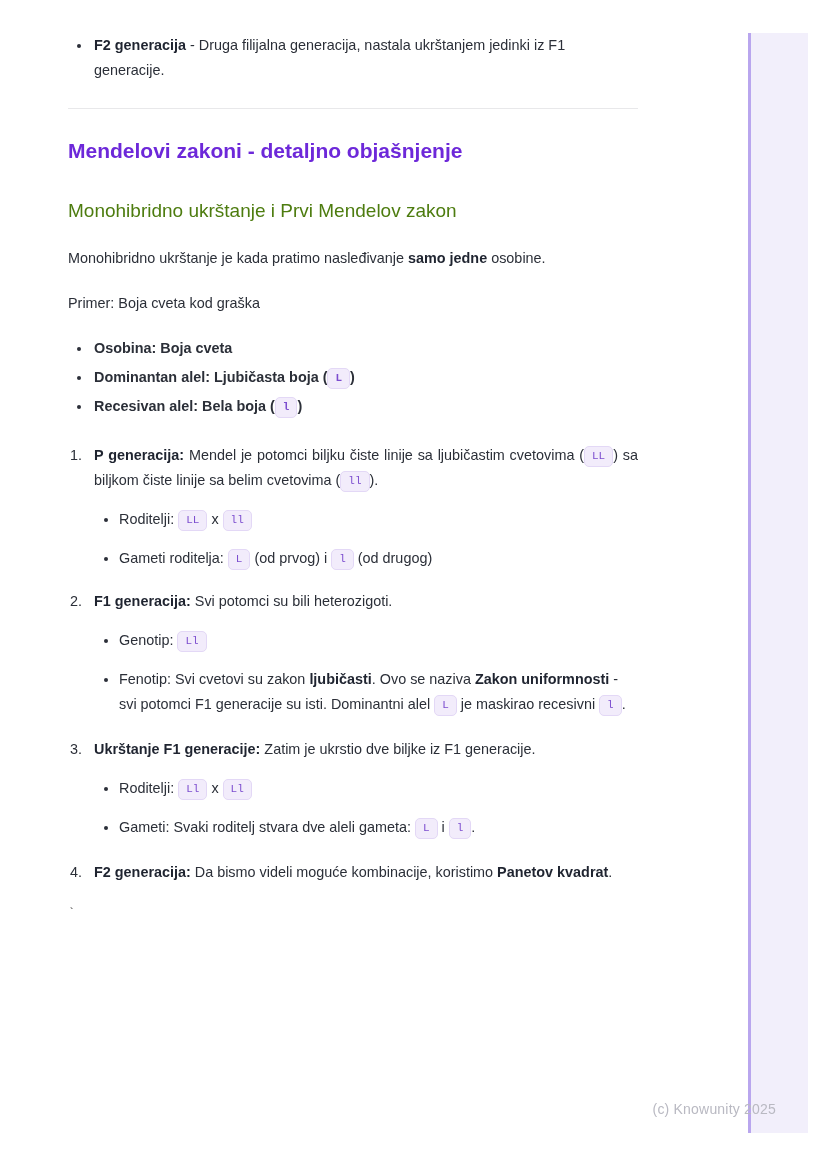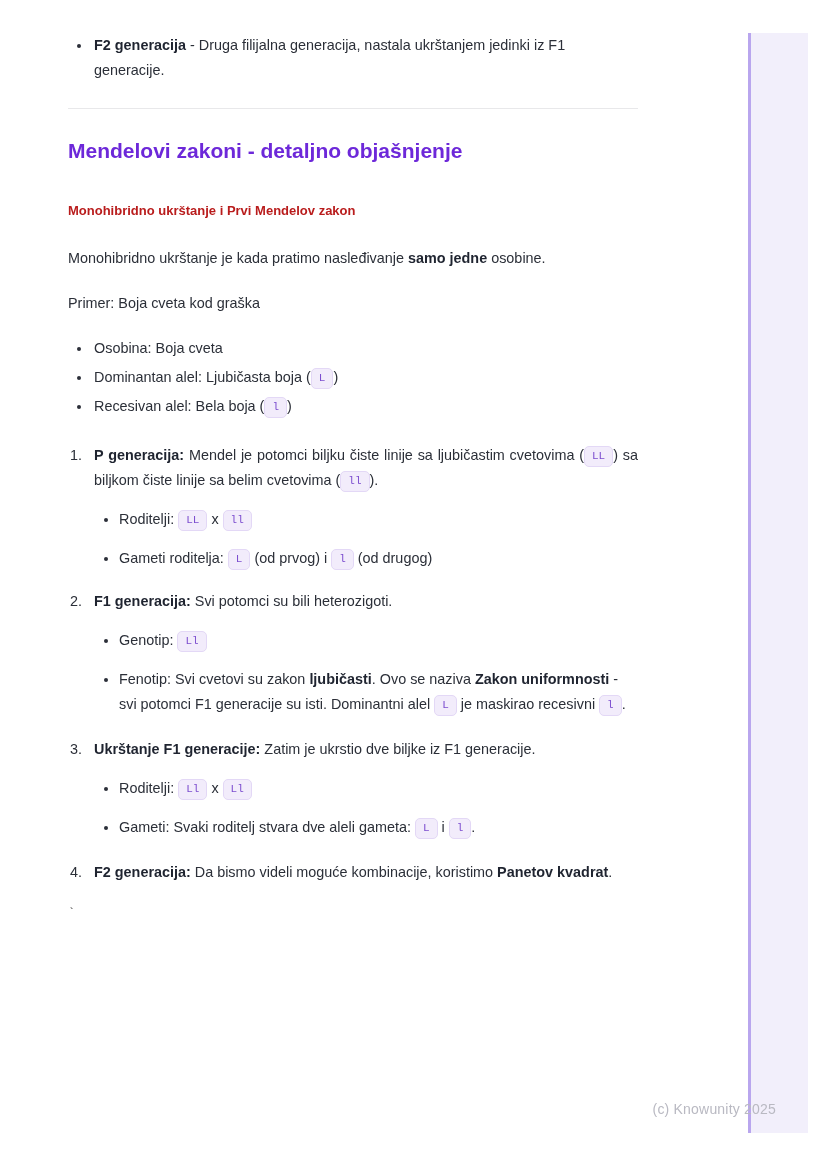--- a/index.html
+++ b/index.html
@@ -90,24 +90,24 @@
 
   
   h1.doc-h1 {
     font-size: 21px;
     line-height: 28px;
     font-weight: bold;
     color: #6d28d9;
     margin: 0 0 34px 0;
   }
   h2.doc-h2 {
-    font-size: 13px;
+    font-size: 19px;
     line-height: 24px;
-    font-weight: bold;
-    color: #b91c1c;
+    font-weight: normal;
+    color: #4d7c0f;
     margin: 0 0 23px 0;
   }
 
   
   code.chip {
     display: inline-block;
     font-family: "Liberation Mono", monospace;
     font-size: 11px;
     line-height: 15px;
     color: #7c4dcf;
@@ -207,21 +207,21 @@
 
     <h1 class="doc-h1">Mendelovi zakoni - detaljno objašnjenje</h1>
 
     <h2 class="doc-h2">Monohibridno ukrštanje i Prvi Mendelov zakon</h2>
 
     <p class="para"><span>Monohibridno ukrštanje je kada pratimo nasleđivanje </span><b>samo jedne</b><span> osobine.</span></p>
 
 
     <p class="para italic">Primer: Boja cveta kod graška</p>
 
-    <ul class="bullets" style="margin-bottom:24px;">
+    <ul class="bullets" style="margin-bottom:24px;font-weight:bold;">
       <li>
         <span>Osobina: Boja cveta</span>
       </li>
       <li>
         <span>Dominantan alel: Ljubičasta boja (</span><code class="chip">L</code><span>)</span>
       </li>
       <li>
         <span>Recesivan alel: Bela boja (</span><code class="chip">l</code><span>)</span>
       </li>
     </ul>

